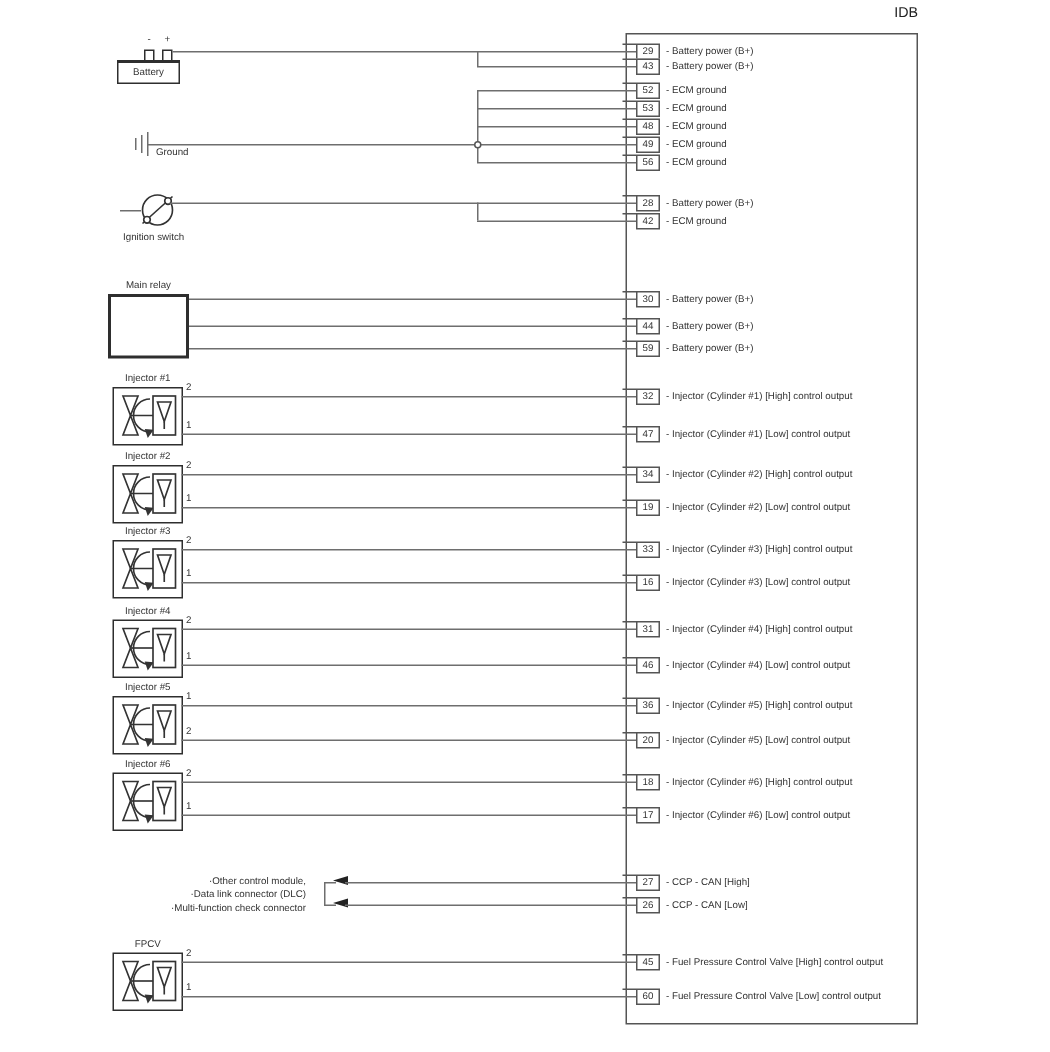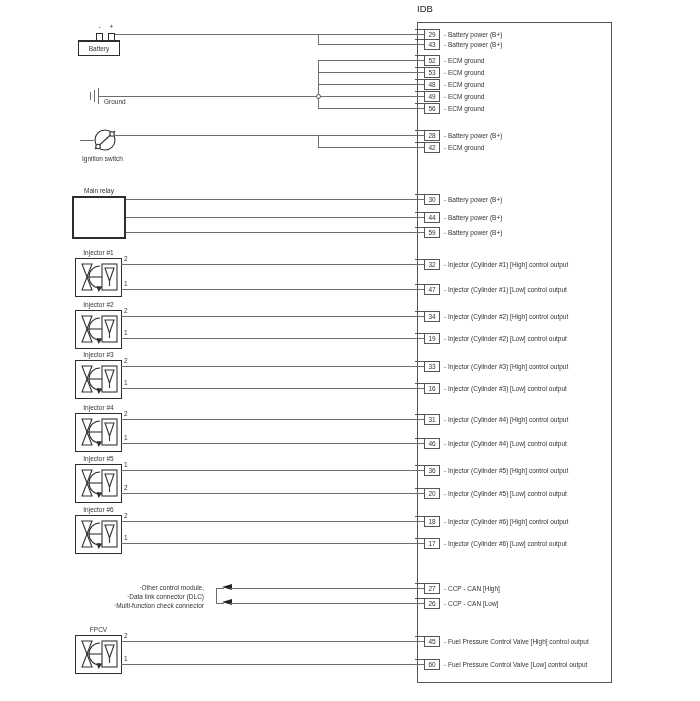--- a/index.html
+++ b/index.html
@@ -4,21 +4,21 @@
 <style>
   html,body{margin:0;padding:0;background:#fff;}
   #canvas{position:relative;width:700px;height:701px;background:#fff;overflow:hidden;
           font-family:"Liberation Sans",sans-serif;color:#333;}
   .wh{position:absolute;height:1px;background:#6e6e6e;}
   .wv{position:absolute;width:1px;background:#6e6e6e;}
   .lbl{position:absolute;font-size:6.5px;white-space:nowrap;color:#333;}
   .box{position:absolute;background:#fff;border:1.5px solid #2e2e2e;box-sizing:border-box;}
   #idb-box{position:absolute;left:417px;top:22px;width:195px;height:661px;
            border:1px solid #555;box-sizing:border-box;background:transparent;}
-  #idb-title{position:absolute;left:417px;top:3px;width:195px;text-align:left;
+  #idb-title{position:absolute;left:417px;top:3px;width:195px;text-align:right;
              font-size:9.5px;color:#222;}
   .pin{position:absolute;left:424px;height:11px;}
   .pin-flag{position:absolute;left:-9px;top:0;width:9px;height:1px;background:#555;}
   .pin-num{position:absolute;left:0;top:0;width:14px;height:9px;border:1px solid #555;
            background:#fff;font-size:6.5px;line-height:9px;text-align:center;}
   .pin-text{position:absolute;left:20px;top:2px;font-size:6.5px;white-space:nowrap;}
   .term{position:absolute;font-size:6.5px;color:#333;}
   .comp-label{position:absolute;font-size:6.5px;text-align:center;white-space:nowrap;}
   .node{position:absolute;width:5px;height:5px;border:1px solid #555;border-radius:50%;
         background:#fff;box-sizing:border-box;}

